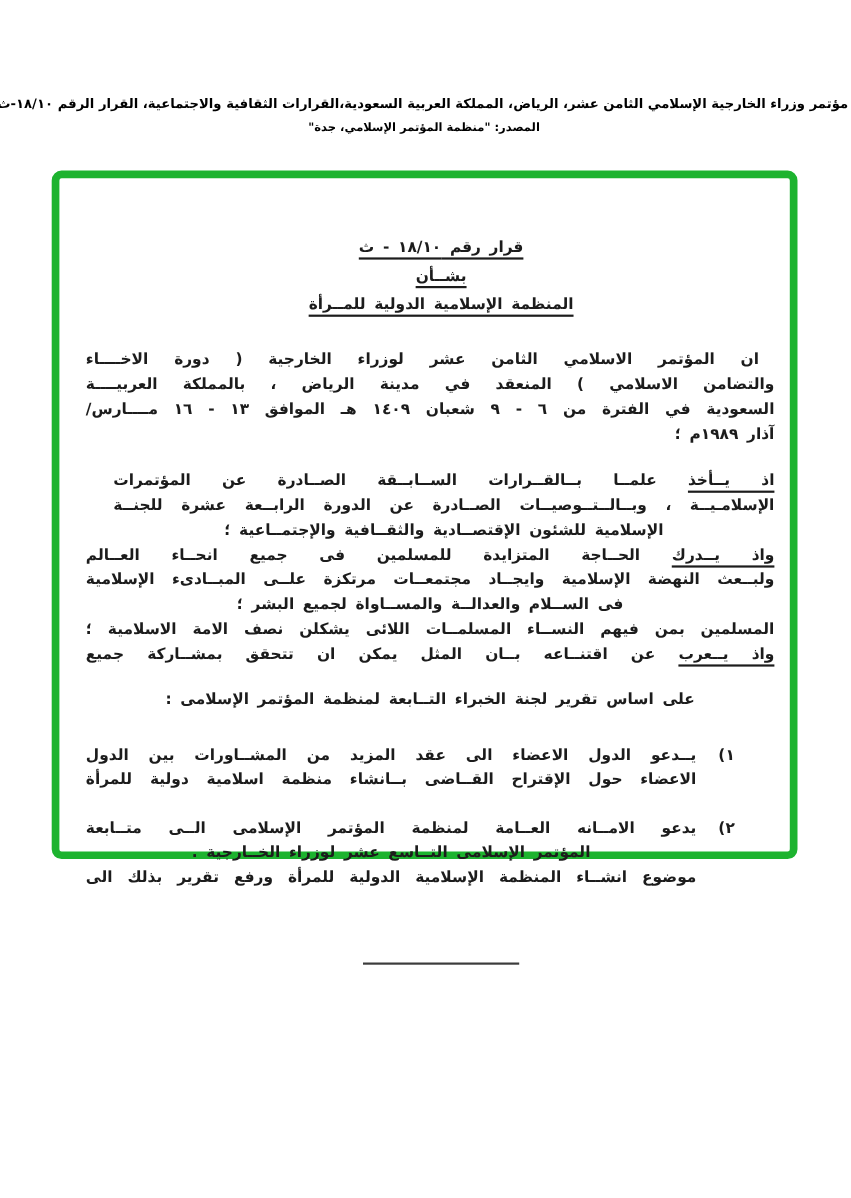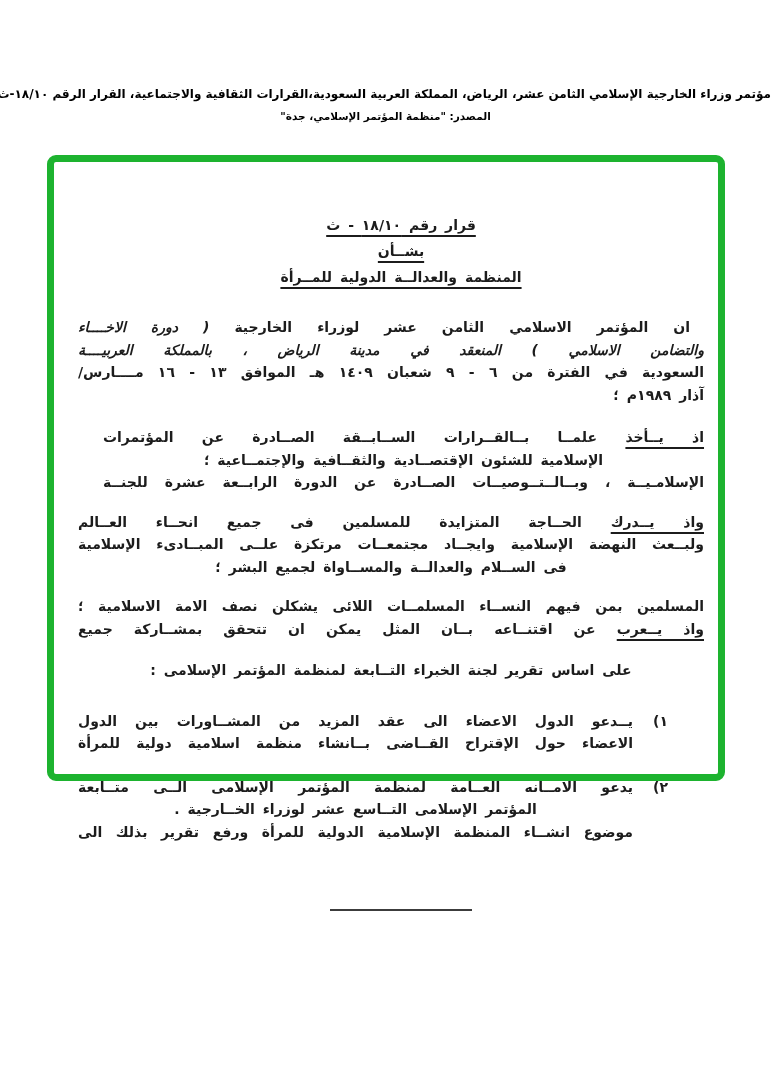--- a/index.html
+++ b/index.html
@@ -41,38 +41,38 @@
     word-spacing:3px;
   }
   .line{
     line-height:22.5px;
     text-align:justify;
     text-align-last:justify;
   }
   .line.align-right{ text-align:right; text-align-last:right; }
   .line.align-center{ text-align:center; text-align-last:center; }
   .indent-first{ padding-right:14px; }
-  .it{ font-style:italic; }
+  .it{ }
   .u{
     text-decoration:underline;
     text-decoration-thickness:1.5px;
     text-underline-offset:5px;
   }
 
   .doc-title{
     position:relative; left:10px;
     width:270px;
     margin:50px auto 0 auto;
   }
   .doc-title .tline{
     text-align:center; text-align-last:center;
     line-height:26px; font-size:14px;
   }
 
-  .para{ margin-top:17px; }
+  .para{ }
   .para.p1{ margin-top:26px; }
   .para.p2{ margin-top:20px;margin-left:25px; }
   .para.p5{ margin-top:19px; }
 
   .item{ display:flex; gap:20px; margin-top:28px; padding-right:36px; }
   .item.i2{ margin-top:21px; }
   .item-num{ flex:0 0 auto; line-height:22.5px; }
   .item-body{ flex:1 1 auto; min-width:0; }
 
   .closing-rule{
@@ -90,34 +90,34 @@
     <div class="cite-l1">مؤتمر وزراء الخارجية الإسلامي الثامن عشر، الرياض، المملكة العربية السعودية،القرارات الثقافية والاجتماعية، القرار الرقم ١٨/١٠-ث</div>
     <div class="cite-l2">المصدر:  "منظمة المؤتمر الإسلامي، جدة"</div>
   </div>
 
   <div class="frame">
     <div class="scan">
 
       <div class="doc-title">
         <div class="tline"><span class="u">قرار رقم ١٨/١٠ - ث</span></div>
         <div class="tline"><span class="u">بشــأن</span></div>
-        <div class="tline"><span class="u">المنظمة والعدالــة الدولية للمــرأة</span></div>
+        <div class="tline"><span class="u">المنظمة الإسلامية الدولية للمــرأة</span></div>
       </div>
 
       <div class="para p1">
         <div class="line indent-first"><span>ان المؤتمر الاسلامي الثامن عشر لوزراء الخارجية</span> <span class="it">( دورة الاخــــاء</span></div>
         <div class="line it">والتضامن الاسلامي ) المنعقد في مدينة الرياض ، بالمملكة العربيــــة</div>
         <div class="line">السعودية في الفترة من ٦ - ٩ شعبان ١٤٠٩ هـ الموافق ١٣ - ١٦ مــــارس/</div>
         <div class="line align-right">آذار ١٩٨٩م ؛</div>
       </div>
 
       <div class="para p2">
         <div class="line"><span class="u">اذ يــأخذ</span> <span>علمــا بــالقــرارات الســابــقة الصــادرة عن المؤتمرات</span></div>
+        <div class="line">الإسلامـيــة ، وبــالــتــوصيــات الصــادرة عن الدورة الرابــعة عشرة للجنــة</div>
         <div class="line align-center">الإسلامية للشئون الإقتصــادية والثقــافية والإجتمــاعية ؛</div>
-        <div class="line">الإسلامـيــة ، وبــالــتــوصيــات الصــادرة عن الدورة الرابــعة عشرة للجنــة</div>
       </div>
 
       <div class="para p3">
         <div class="line"><span class="u">واذ يــدرك</span> <span>الحــاجة المتزايدة للمسلمين فى جميع انحــاء العــالم</span></div>
         <div class="line">ولبــعث النهضة الإسلامية وايجــاد مجتمعــات مرتكزة علــى المبــادىء الإسلامية</div>
         <div class="line align-center">فى الســلام والعدالــة والمســاواة لجميع البشر ؛</div>
       </div>
 
       <div class="para p4">
         <div class="line">المسلمين بمن فيهم النســاء المسلمــات اللائى يشكلن نصف الامة الاسلامية ؛</div>

